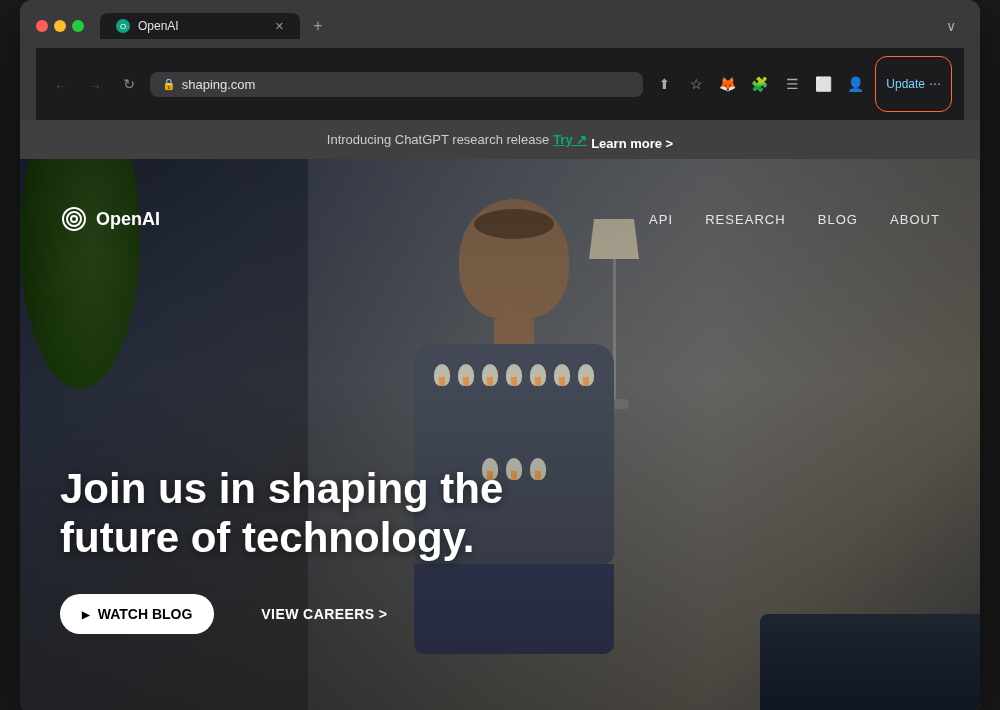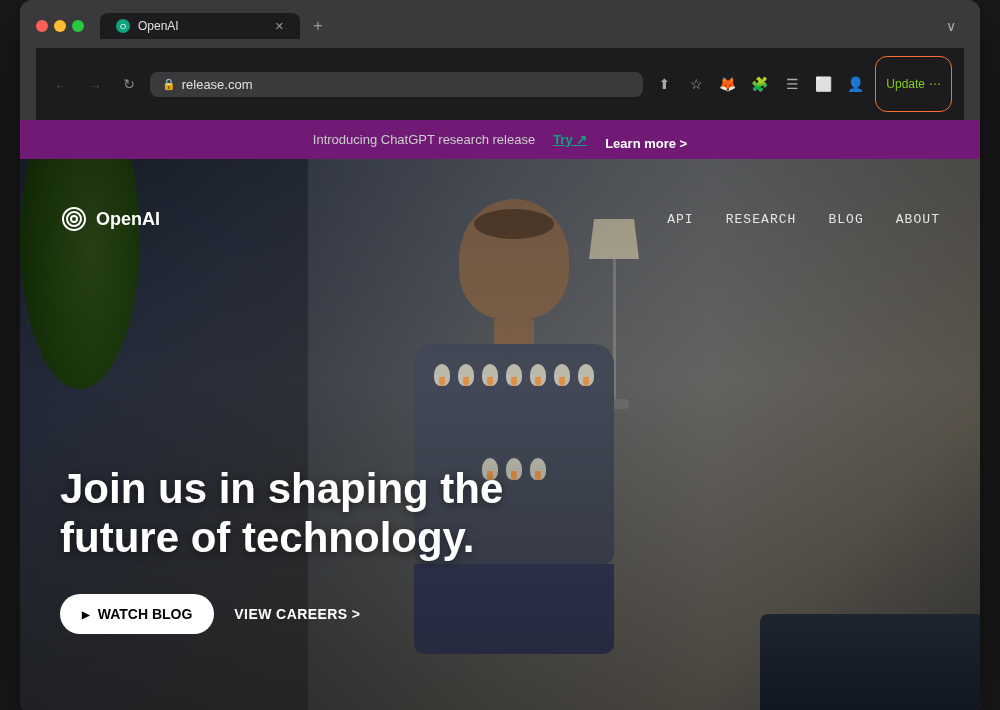--- a/index.html
+++ b/index.html
@@ -158,48 +158,48 @@
       align-items: center;
       justify-content: center;
       color: #aaa;
       font-size: 14px;
       cursor: pointer;
     }
 
     .update-btn {
       background: transparent;
       border: 1.5px solid #ff6b35;
-      color: #84cc16;
+      color: #7dd3fc;
       border-radius: 12px;
       padding: 20px 10px;
       font-size: 12px;
       cursor: pointer;
       display: flex;
       align-items: center;
       gap: 4px;
     }
 
     
     .website-content {
       background: #000;
       position: relative;
       overflow: hidden;
     }
 
     
     .announcement-bar {
-      background: #701a75;
+      background: #404040;
       color: #ccc;
       text-align: center;
       padding: 8px 16px;
       font-size: 13px;
       display: flex;
       align-items: center;
       justify-content: center;
-      gap: 18px;
+      gap: 4px;
       z-index: 10;
       position: relative;
     }
 
     .announcement-bar .try-link {
       color: #10a37f;
       font-weight: 600;
       cursor: pointer;
       text-decoration: underline;
     }
@@ -235,21 +235,20 @@
 
     .openai-logo-icon {
       width: 28px;
       height: 28px;
     }
 
     .nav-links {
       display: flex;
       gap: 32px;
       align-items: center;
-      font-family: Liberation Mono, monospace;
     }
 
     .nav-link {
       color: rgba(255,255,255,0.85);
       font-size: 13px;
       font-weight: 500;
       letter-spacing: 0.08em;
       text-transform: uppercase;
       cursor: pointer;
       text-decoration: none;
@@ -491,20 +490,21 @@
       font-size: 10px;
     }
 
     .view-careers-link {
       color: white;
       font-size: 14px;
       font-weight: 600;
       cursor: pointer;
       text-decoration: none;
       letter-spacing: 0.03em;
+      margin-left: 27px;
     }
   </style>
 </head>
 <body>
 
 <div class="browser-window">
 
   <div class="browser-titlebar">
     <div class="browser-controls">
       <div class="traffic-lights">
@@ -525,21 +525,21 @@
       <div class="toolbar-icon">∨</div>
     </div>
 
     <div class="browser-toolbar">
       <div class="nav-btn disabled">←</div>
       <div class="nav-btn disabled">→</div>
       <div class="nav-btn">↻</div>
 
       <div class="address-bar">
         <span class="lock-icon">🔒</span>
-        <span class="address-text">release.com</span>
+        <span class="address-text">shaping.com</span>
       </div>
 
       <div class="toolbar-actions">
         <div class="toolbar-icon">⬆</div>
         <div class="toolbar-icon">☆</div>
         <div class="toolbar-icon">🦊</div>
         <div class="toolbar-icon">🧩</div>
         <div class="toolbar-icon">☰</div>
         <div class="toolbar-icon">⬜</div>
         <div class="toolbar-icon">👤</div>

